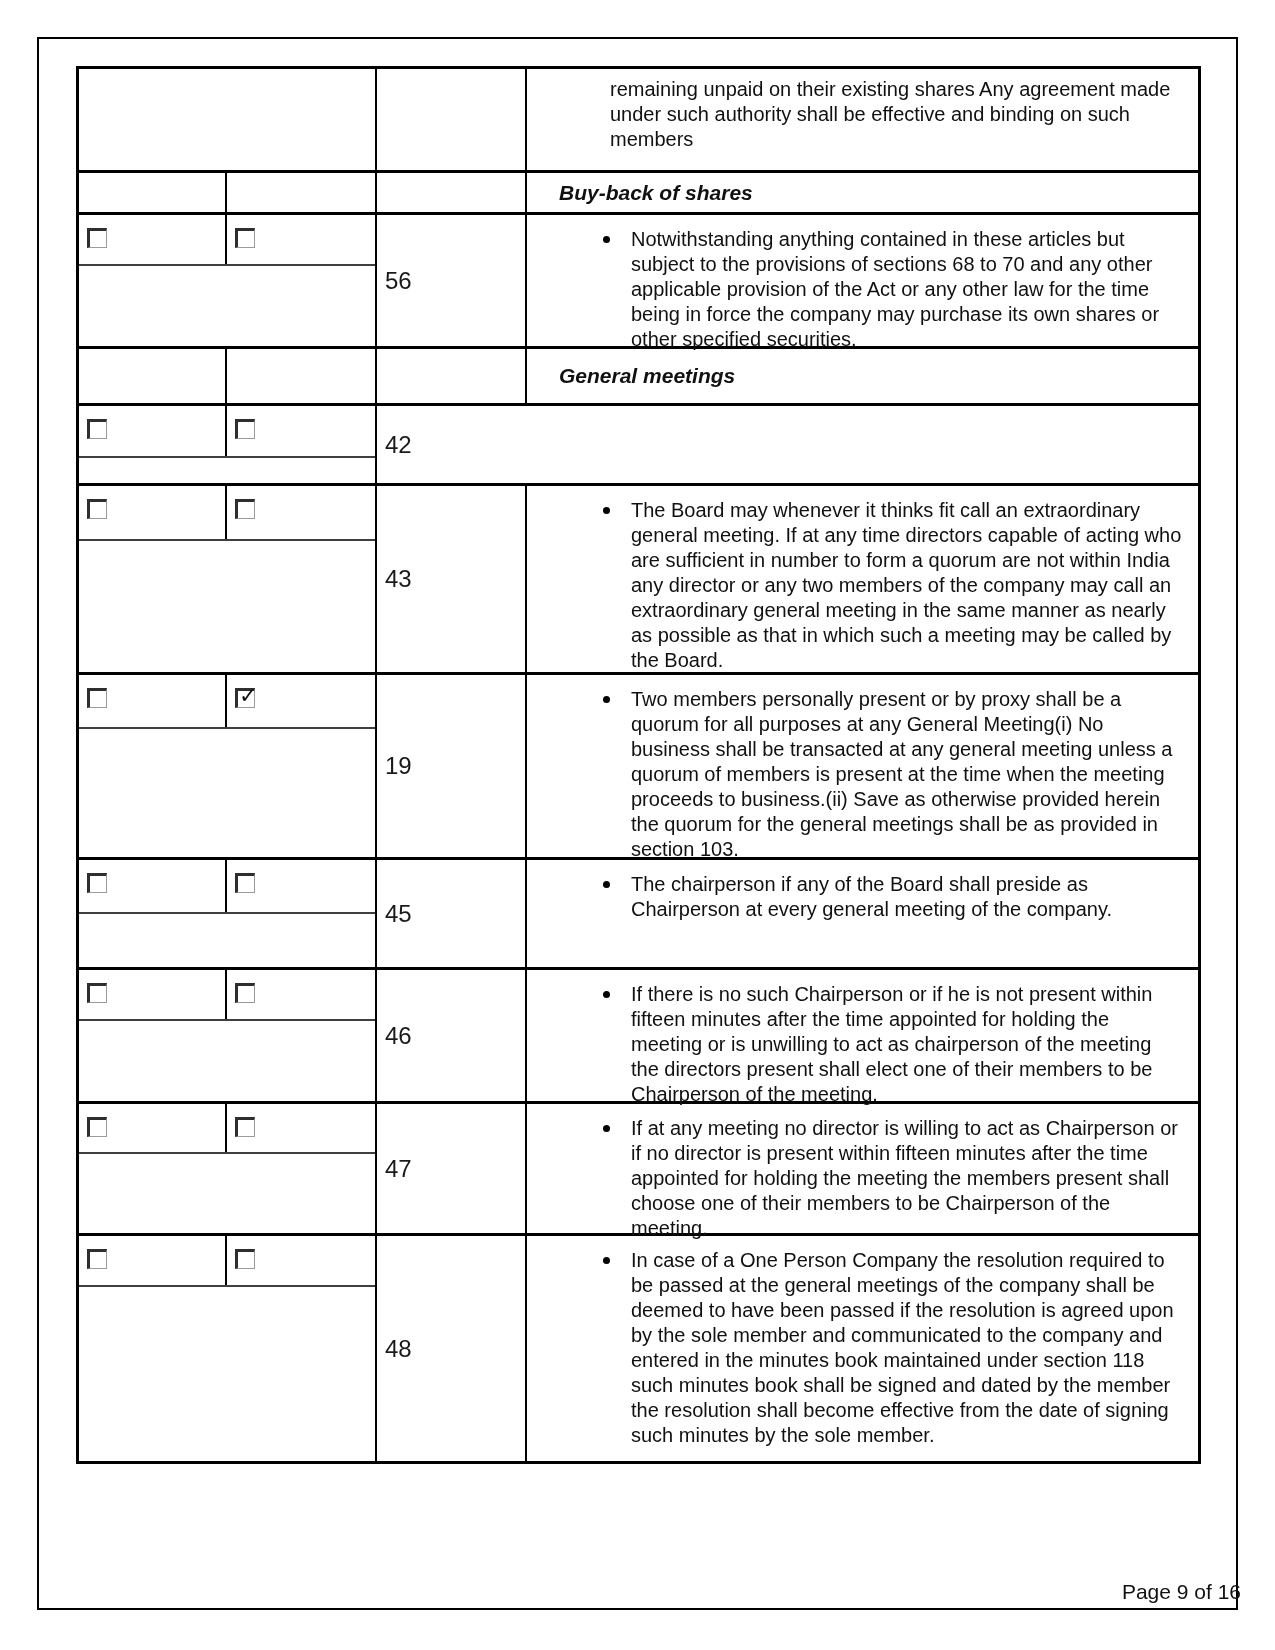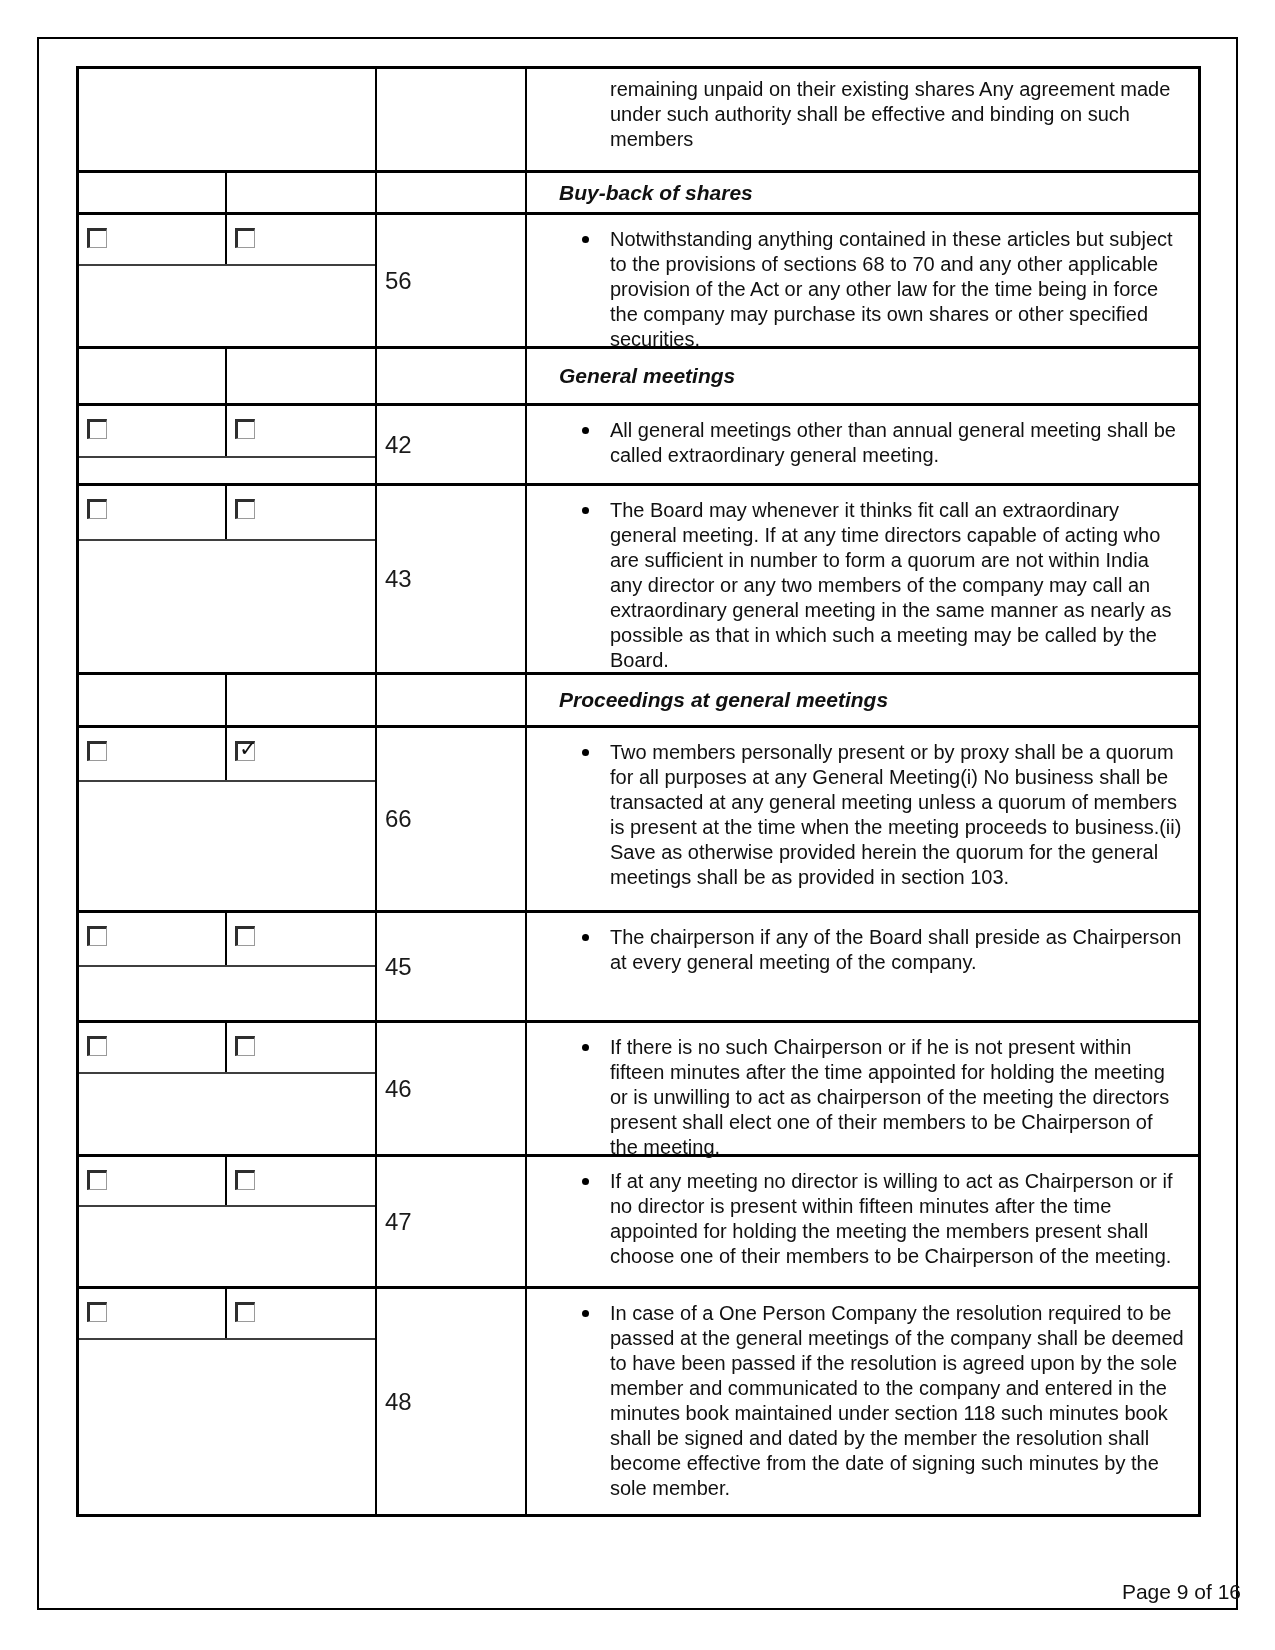--- a/index.html
+++ b/index.html
@@ -37,21 +37,21 @@
     line-height:24px;
   }
   
   .c3{width:150px;flex:none;border-left:2px solid #000000;display:flex;align-items:center;}
   .c3 .num{padding-left:8px;font-size:24px;color:#1a1a1a;}
   
   .c4{flex:1;border-left:2px solid #000000;min-width:0;padding-left:25px;}
   .cont-text{padding:8px 14px 0 58px;font-size:20px;line-height:25px;}
   .header-flex{display:flex;align-items:center;height:100%;}
   .header-label{padding-left:7px;font-weight:bold;font-style:italic;font-size:21px;}
-  .bullet-item{display:flex;padding:12px 14px 0 30px;}
+  .bullet-item{display:flex;padding:12px 14px 0 30px;margin-left:21px;}
   .dot{width:7px;height:7px;border-radius:50%;background:#000000;margin-top:9px;flex:none;}
   .btext{margin-left:21px;font-size:20px;line-height:25px;}
   .page-footer{
     position:absolute;left:37px;top:1580px;width:1180px;text-align:right;
     font-size:21px;color:#111111;margin-left:24px;
   }
 </style>
 </head>
 <body>
 
@@ -112,67 +112,50 @@
   <div class="row" style="height:80px;">
     <div class="left-block">
       <div class="cb-strip" style="height:52px;">
         <div class="cb-cell1"><span class="checkbox"></span></div>
         <div class="cb-cell2"><span class="checkbox"></span></div>
       </div>
     </div>
     <div class="c3">
         <span class="num">42</span>
       </div>
-    <div class="c4">
-      <div class="bullet-item">
-          <span class="dot"></span>
-          <span class="btext">All general meetings other than annual general meeting shall be called extraordinary general meeting.</span>
-        </div>
-    </div>
   </div>
 
   <div class="row" style="height:189px;">
     <div class="left-block">
       <div class="cb-strip" style="height:55px;">
         <div class="cb-cell1"><span class="checkbox"></span></div>
         <div class="cb-cell2"><span class="checkbox"></span></div>
       </div>
     </div>
     <div class="c3">
         <span class="num">43</span>
       </div>
     <div class="c4">
       <div class="bullet-item">
           <span class="dot"></span>
           <span class="btext">The Board may whenever it thinks fit call an extraordinary general meeting. If at any time directors capable of acting who are sufficient in number to form a quorum are not within India any director or any two members of the company may call an extraordinary general meeting in the same manner as nearly as possible as that in which such a meeting may be called by the Board.</span>
         </div>
     </div>
   </div>
 
-  <div class="row" style="height:53px;">
-    <div class="left-block">
-        <div class="hdr-cell1"></div>
-      </div>
-    <div class="c3"></div>
-    <div class="c4">
-      <div class="header-flex">
-          <span class="header-label">Proceedings at general meetings</span>
-        </div>
-    </div>
-  </div>
 
   <div class="row" style="height:185px;">
     <div class="left-block">
       <div class="cb-strip" style="height:54px;">
         <div class="cb-cell1"><span class="checkbox"></span></div>
         <div class="cb-cell2"><span class="checkbox"><span class="check">✓</span></span></div>
       </div>
     </div>
     <div class="c3">
-        <span class="num">66</span>
+        <span class="num">19</span>
       </div>
     <div class="c4">
       <div class="bullet-item">
           <span class="dot"></span>
           <span class="btext">Two members personally present or by proxy shall be a quorum for all purposes at any General Meeting(i) No business shall be transacted at any general meeting unless a quorum of members is present at the time when the meeting proceeds to business.(ii) Save as otherwise provided herein the quorum for the general meetings shall be as provided in section 103.</span>
         </div>
     </div>
   </div>
 
   <div class="row" style="height:110px;">

